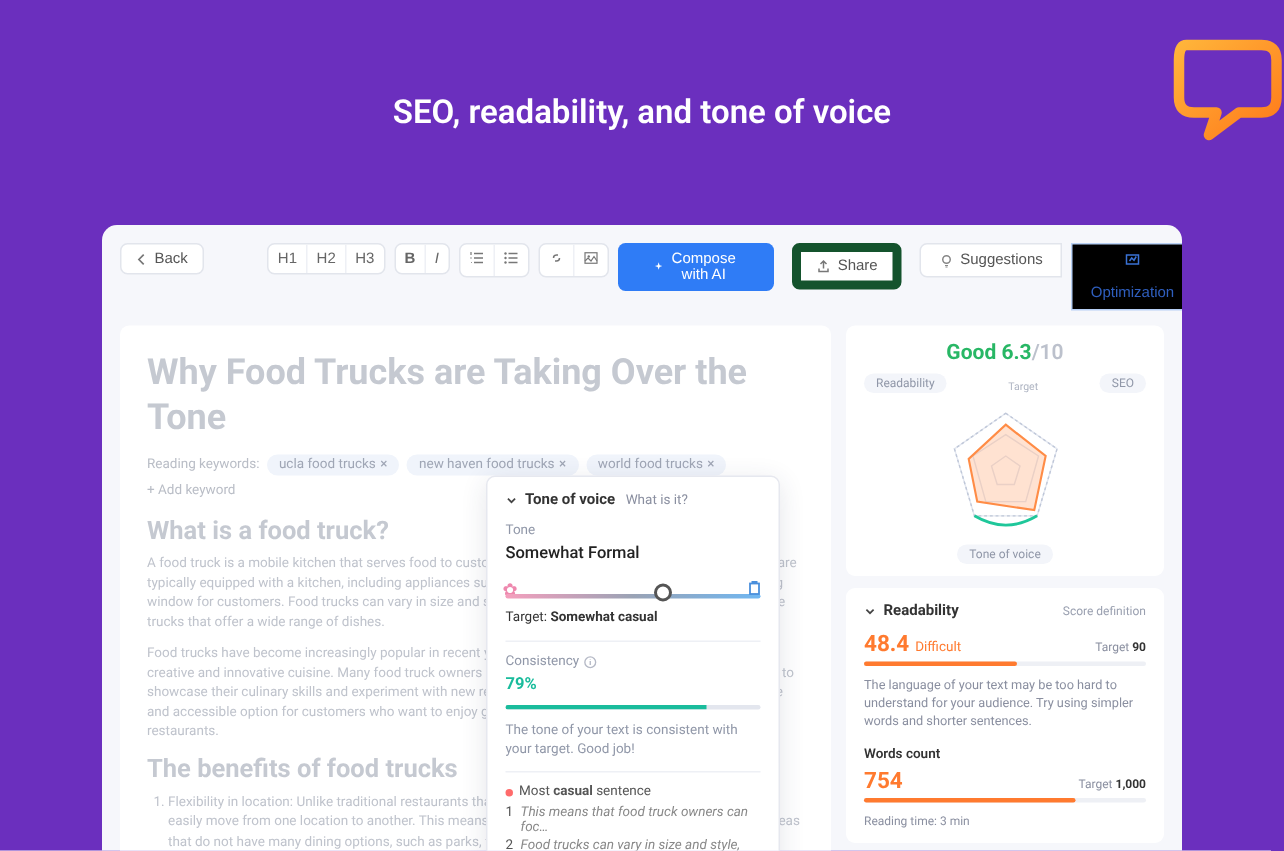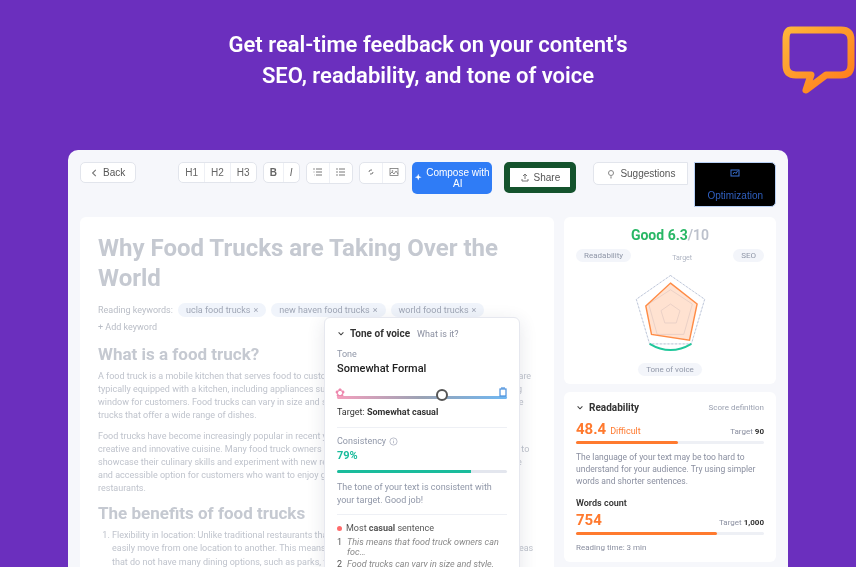--- a/index.html
+++ b/index.html
@@ -5,21 +5,21 @@
 * { margin: 0; padding: 0; box-sizing: border-box; }
 body { font-family: -apple-system, BlinkMacSystemFont, "Segoe UI", Roboto, sans-serif; background: #6B2FBE; width: 856px; height: 567px; overflow: hidden; position: relative; }
 .hero-text { color: #fff; text-align: center; font-size: 22px; font-weight: 600; padding: 30px 40px 20px; line-height: 1.4; }
 .bubble-icon { position: absolute; top: 20px; right: 0; width: 80px; height: 80px; }
 .app-window { position: absolute; left: 68px; top: 150px; right: 68px; background: #f6f7fb; border-radius: 10px 10px 0 0; padding: 12px; height: 420px; overflow: hidden; }
 .toolbar { display: flex; gap: 6px; align-items: flex-start; margin-bottom: 10px; }
 .back-btn { background: #fff; border: 1px solid #e2e5ec; border-radius: 5px; padding: 4px 10px; font-size: 10px; color: #555; display: flex; align-items: center; gap: 4px; }
 .tb-group { background: #fff; border: 1px solid #e2e5ec; border-radius: 5px; display: flex; }
 .tb-btn { padding: 4px 6px; font-size: 10px; color: #666; border: none; background: transparent; border-right: 1px solid #eef0f5; }
 .tb-btn:last-child { border-right: none; }
-.compose-btn { background: #2f7cf6; color: #fff; border: none; border-radius: 5px; padding: 5px 2px; font-size: 10px; display: flex; align-items: center; gap: 4px; }
+.compose-btn { background: #2f7cf6; color: #fff; border: none; border-radius: 5px; padding: 5px 24px; font-size: 10px; display: flex; align-items: center; gap: 4px; }
 .share-btn { background: #fff; border: 6px solid #14532d; border-radius: 5px; padding: 4px 10px; font-size: 10px; color: #555; display: flex; align-items: center; gap: 4px; }
 .spacer { flex: 1; }
 .suggest-btn { background: #fff; border: 1px solid #e2e5ec; border-radius: 5px 0 0 5px; padding: 5px 12px; font-size: 10px; color: #555; display: flex; align-items: center; gap: 4px; }
 .opt-btn { background: #000000; border: 1px solid #b8d0f5; border-radius: 0 5px 5px 0; padding: 5px 12px; font-size: 10px; color: #2f5fbf; display: flex; align-items: center; gap: 12px; flex-direction: column; }
 .columns { display: flex; gap: 10px; }
 .editor { flex: 1; background: #fff; border-radius: 6px; padding: 16px 18px; color: #bfc3cc; position: relative; height: 370px; overflow: hidden; }
 .editor h1 { font-size: 24px; font-weight: 700; line-height: 1.25; color: #c5c9d1; margin-bottom: 10px; }
 .kw-row { display: flex; gap: 5px; align-items: center; flex-wrap: wrap; font-size: 9px; color: #b9bdc6; margin-bottom: 12px; }
 .kw-chip { background: #f0f4fb; border-radius: 10px; padding: 2px 8px; font-size: 9px; color: #9fa6b5; display: flex; align-items: center; gap: 3px; }
 .editor h2 { font-size: 17px; font-weight: 700; color: #c5c9d1; margin-bottom: 6px; }
@@ -67,21 +67,21 @@
 .metric-fill { height: 100%; border-radius: 2px; }
 .metric-desc { font-size: 8.5px; color: #8a8fa0; line-height: 1.4; margin-bottom: 10px; }
 .mini-lbl { font-size: 9px; font-weight: 600; color: #333; margin-bottom: 3px; }
 .reading { font-size: 8px; color: #8a8fa0; margin-top: 6px; }
 .chev { width: 8px; height: 8px; }
 </style>
 </head>
 <body>
 
 <div class="hero-text">
-  <span>Get real-time feedback on your content's</span><br>
+  <br>
   <span>SEO, readability, and tone of voice</span>
 </div>
 
 <svg class="bubble-icon" viewBox="0 0 80 80">
   <defs>
       <linearGradient id="bg1" x1="0" y1="0" x2="1" y2="1">
         <stop offset="0" stop-color="#FFB43A"></stop>
         <stop offset="1" stop-color="#FF7A1A"></stop>
       </linearGradient>
     </defs>
@@ -162,21 +162,21 @@
       <svg width="10" height="10" viewBox="0 0 10 10">
           <rect x="1" y="2" width="8" height="6" stroke="#3a72d4" stroke-width="1" fill="none"></rect>
           <path d="M3 6l1.5-2L6 5.5 7.5 3" stroke="#3a72d4" stroke-width="1" fill="none"></path>
         </svg>
       <span>Optimization</span>
     </button>
   </div>
 
   <div class="columns">
     <div class="editor">
-      <h1>Why Food Trucks are Taking Over the World</h1>
+      <h1>Why Food Trucks are Taking Over the Tone</h1>
       <div class="kw-row">
         <span>Reading keywords:</span>
         <span class="kw-chip">
             <span>ucla food trucks</span>
             <span>×</span>
           </span>
         <span class="kw-chip">
             <span>new haven food trucks</span>
             <span>×</span>
           </span>

